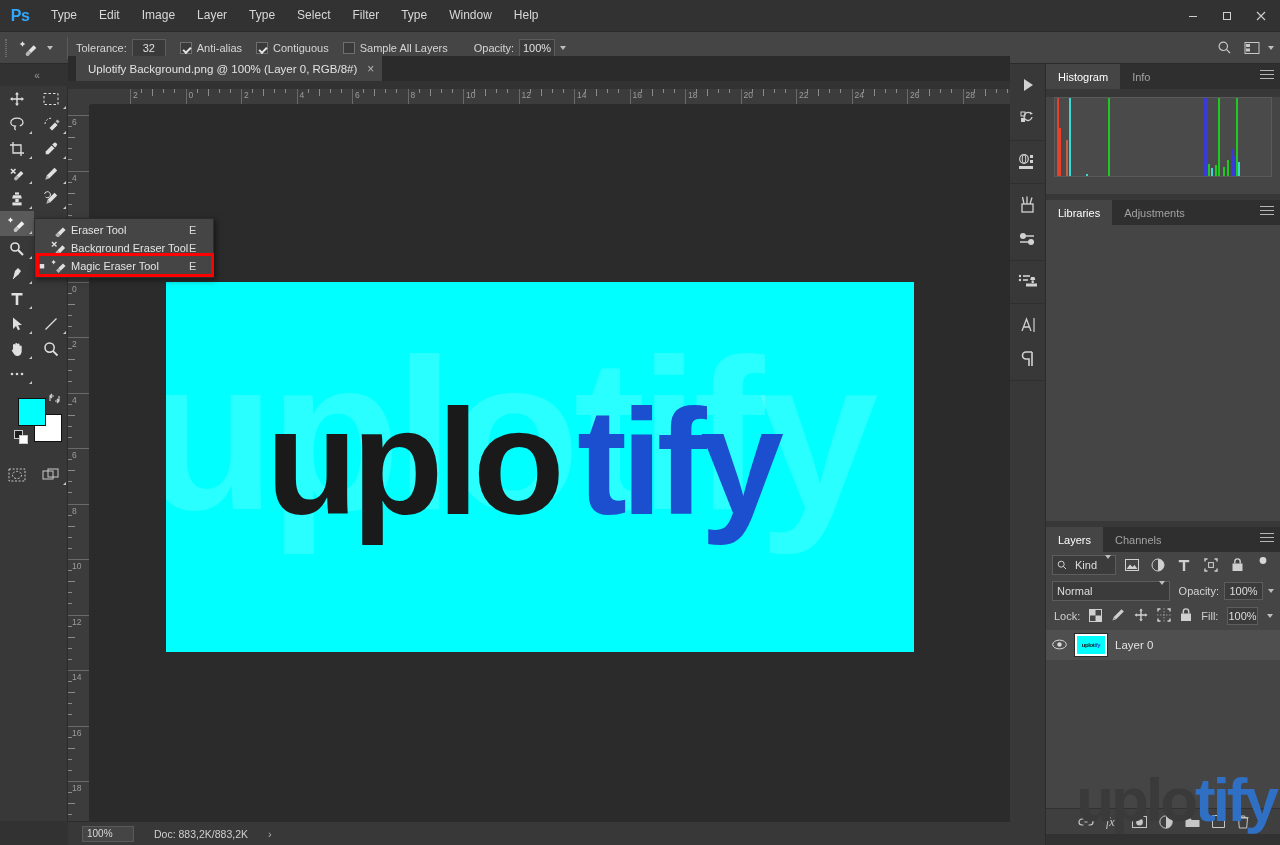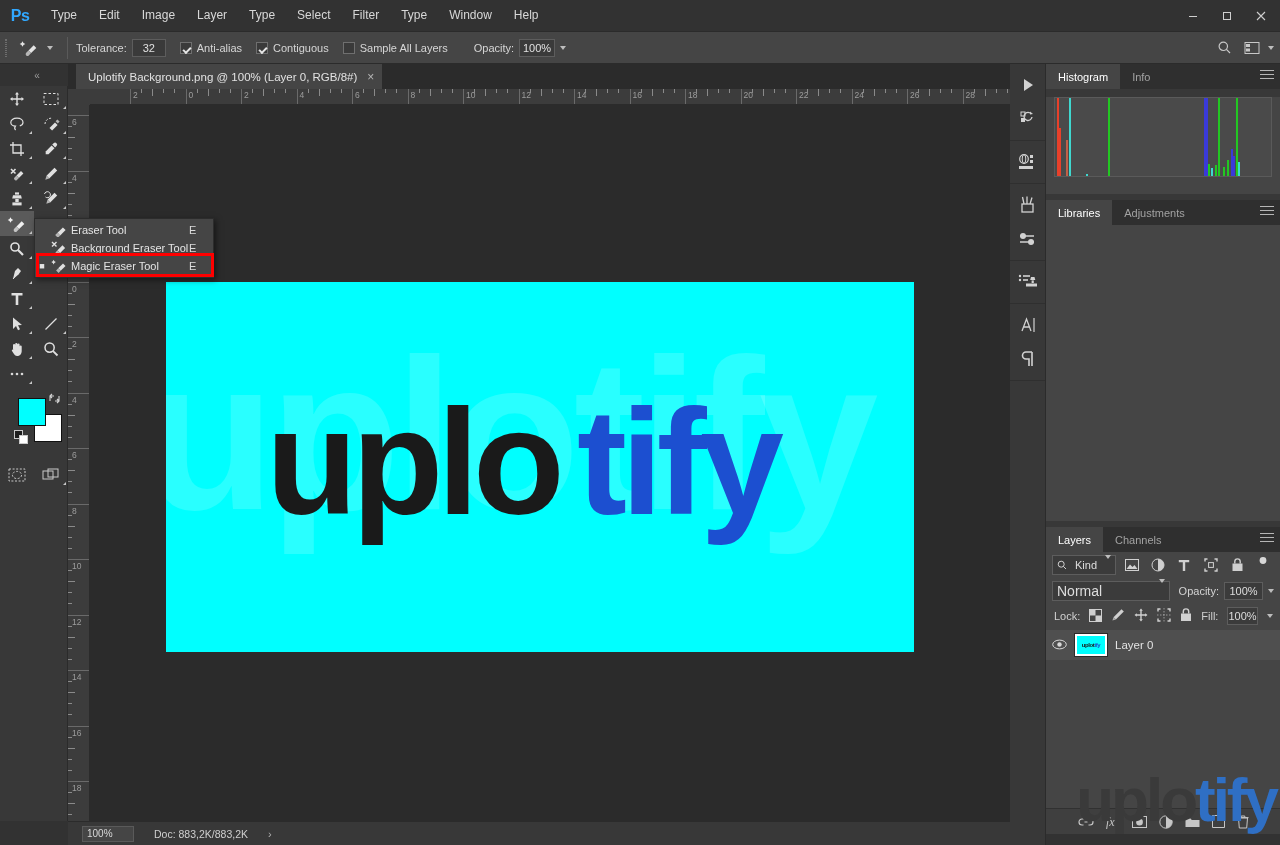--- a/index.html
+++ b/index.html
@@ -39,21 +39,21 @@
     height:18px; line-height:16px; text-align:center; margin-left:5px; }
   .chk{ display:flex; align-items:center; gap:5px; margin-left:14px; }
   .chkbox{ width:12px; height:12px; border:1px solid #6f6f6f; background:#3a3a3a; position:relative; }
   .chkbox.on{ background:#3a3a3a; }
   .chkbox.on:after{ content:""; position:absolute; left:2px; top:4px; width:6px; height:3px;
     border-left:2px solid #e6e6e6; border-bottom:2px solid #e6e6e6; transform:rotate(-45deg); }
   .opt-right{ margin-left:auto; display:flex; align-items:center; gap:4px; padding-right:6px; }
   .smallbtn{ width:24px; height:22px; display:flex; align-items:center; justify-content:center; }
 
   
-  .tabbar{ position:absolute; left:68px; top:64px; width:942px; height:25px; background:#2b2b2b; }
+  .tabbar{ position:absolute; left:68px; top:56px; width:942px; height:25px; background:#2b2b2b; }
   .doctab{ position:absolute; left:8px; top:0; height:25px; background:#454545;
     display:flex; align-items:center; padding:0 8px 0 12px; gap:10px; }
   .doctab .t{ font-size:11.5px; color:#e2e2e2; }
   .doctab .x{ color:#b5b5b5; font-size:12px; line-height:1; }
 
   .collapse-arrows{ position:absolute; left:8px; top:64px; width:58px; height:22px;
     color:#9a9a9a; font-size:10px; display:flex; align-items:center; justify-content:center; }
 
   
   .toolbar{ position:absolute; left:0; top:86px; width:68px; height:735px; background:#383838;
@@ -131,21 +131,21 @@
 
   .gap{ height:6px; background:#383838; }
 
   
   .lay-row{ display:flex; align-items:center; height:26px; padding:0 6px; gap:5px; }
   .sel-field{ flex:1; height:20px; background:#3b3b3b; border:1px solid #5d5d5d; display:flex;
     align-items:center; padding:0 4px; gap:8px; font-size:11px; color:#ddd; }
   .sel-caret{ margin-left:auto; }
   .filt-ico{ width:22px; height:20px; display:flex; align-items:center; justify-content:center; color:#d0d0d0; }
   .blend-sel{ width:132px; height:20px; background:#3b3b3b; border:1px solid #5d5d5d; display:flex;
-    align-items:center; padding:0 4px; font-size:14px; color:#ddd; }
+    align-items:center; padding:0 4px; font-size:11px; color:#ddd; }
   .opa-field{ width:44px; height:18px; background:#3b3b3b; border:1px solid #5d5d5d; font-size:11px;
     color:#ddd; display:flex; align-items:center; justify-content:center; }
   .lockrow{ display:flex; align-items:center; height:24px; padding:0 8px; gap:9px; font-size:11px; color:#d0d0d0;}
   .layer-item{ display:flex; align-items:center; height:30px; background:#4f4f4f; margin:2px 0 0 0; padding:0 6px; gap:8px; }
   .lay-thumb{ width:32px; height:22px; background:#00ffff; border:2px solid #ffffff; outline:1px solid #2a2a2a;
     display:flex; align-items:center; justify-content:center; overflow:hidden; }
   .lay-thumb span{ font-size:6px; font-weight:bold; letter-spacing:-0.4px; }
   .layers-bottom{ position:absolute; left:0; bottom:0; width:234px; height:26px; background:#3f3f3f;
     display:flex; align-items:center; justify-content:center; gap:12px; border-top:1px solid #313131; }
   .lb-ico{ color:#c6c6c6; display:flex; align-items:center; justify-content:center; }

